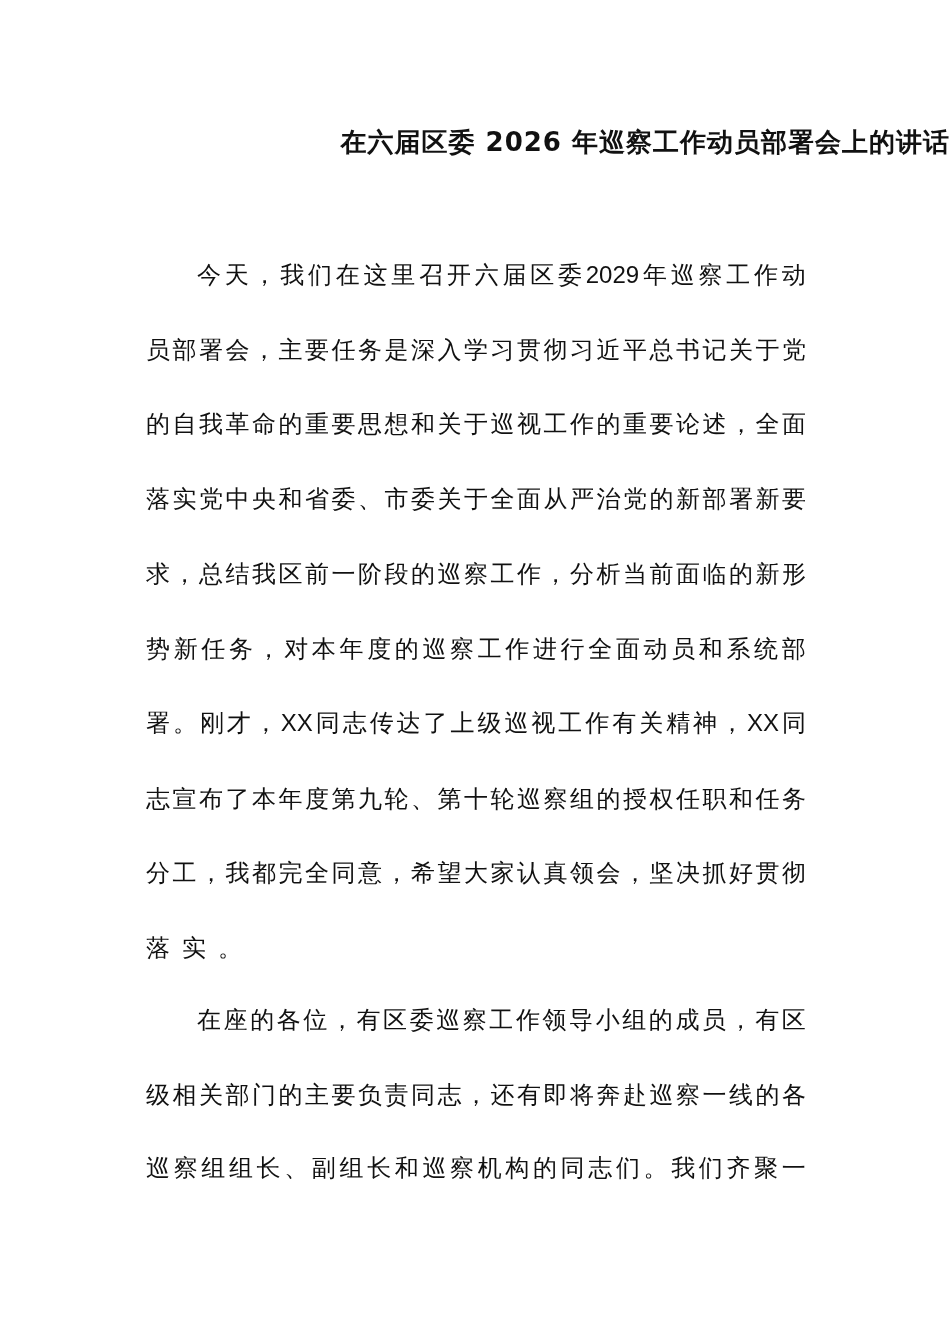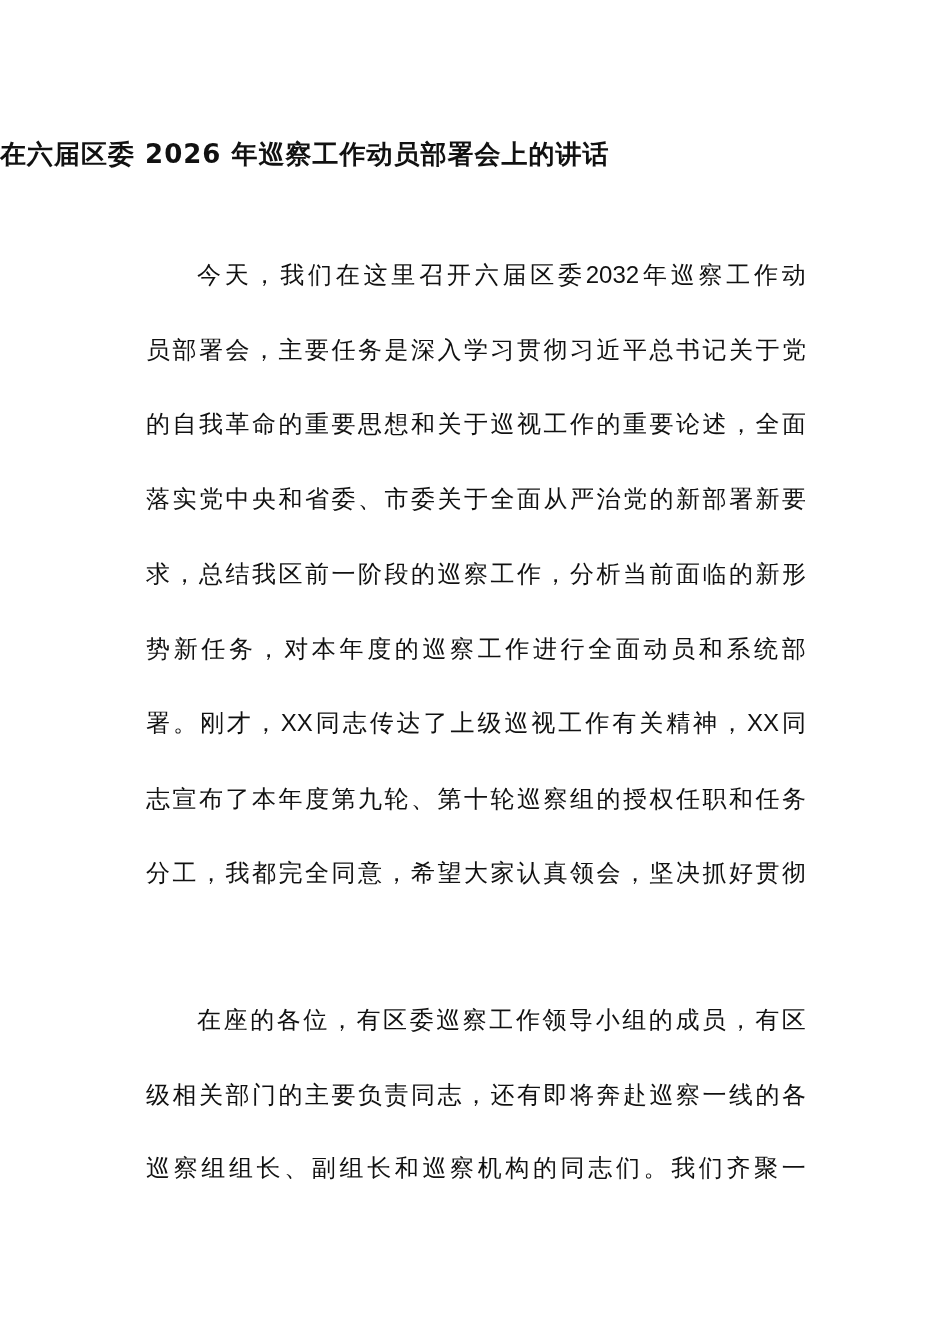--- a/index.html
+++ b/index.html
@@ -21,27 +21,26 @@
       top: 0;
       width: 950px;
       height: 1344px;
       background: #ffffff;
     }
     .title {
       position: absolute;
       left: 0;
       width: 950px;
       top: 122px;
-      text-align: left;
+      text-align: right;
       font-size: 26px;
       font-weight: bold;
       letter-spacing: 1px;
       line-height: 40px;
       white-space: nowrap;
-      margin-top: 12px;
     }
     .line {
       position: absolute;
       left: 146px;
       width: 660px;
       font-size: 24px;
       line-height: 36px;
       white-space: nowrap;
       text-align: justify;
       text-align-last: justify;
@@ -80,21 +79,21 @@
       <span>们</span>
       <span>在</span>
       <span>这</span>
       <span>里</span>
       <span>召</span>
       <span>开</span>
       <span>六</span>
       <span>届</span>
       <span>区</span>
       <span>委</span>
-      <span class="latin">2032</span>
+      <span class="latin">2029</span>
       <span>年</span>
       <span>巡</span>
       <span>察</span>
       <span>工</span>
       <span>作</span>
       <span>动</span>
     </div>
   <div class="line" style="top: 332px; display: flex; justify-content: space-between;">
       <span>员</span>
       <span>部</span>
@@ -302,20 +301,21 @@
       <span>领</span>
       <span>会</span>
       <span>，</span>
       <span>坚</span>
       <span>决</span>
       <span>抓</span>
       <span>好</span>
       <span>贯</span>
       <span>彻</span>
     </div>
+  <div class="line last" style="top:930px;">落实。</div>
 
   <div class="line indent" style="top: 1002px; display: flex; justify-content: space-between;">
       <span>在</span>
       <span>座</span>
       <span>的</span>
       <span>各</span>
       <span>位</span>
       <span>，</span>
       <span>有</span>
       <span>区</span>

